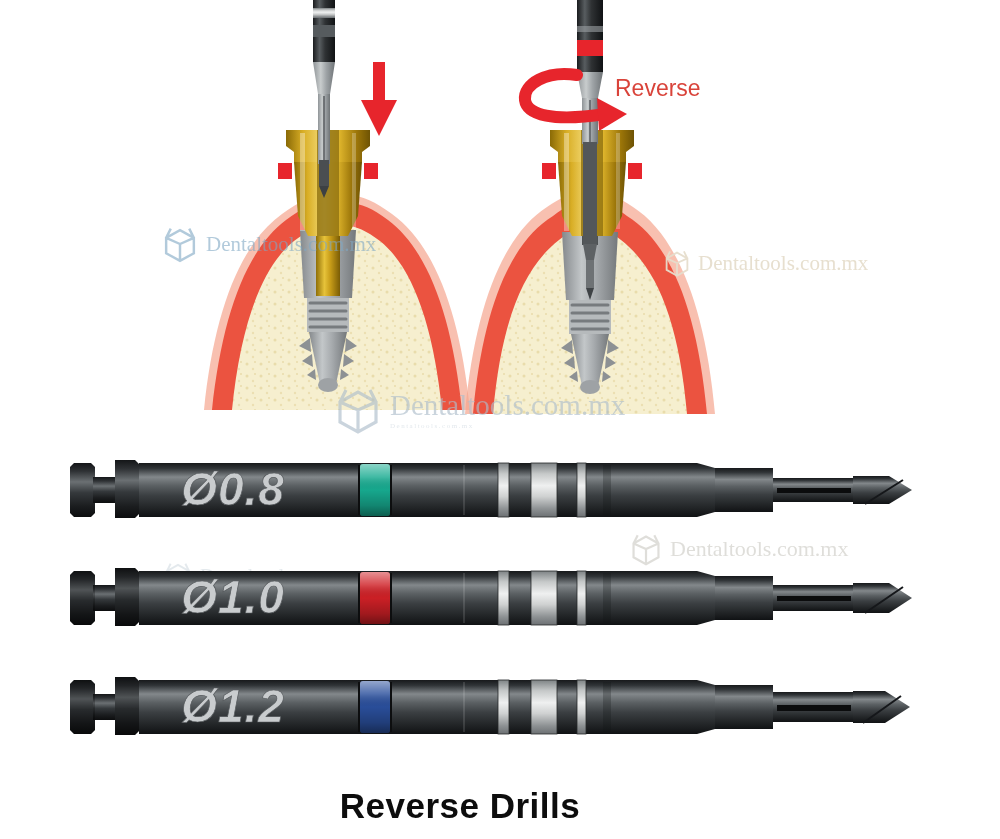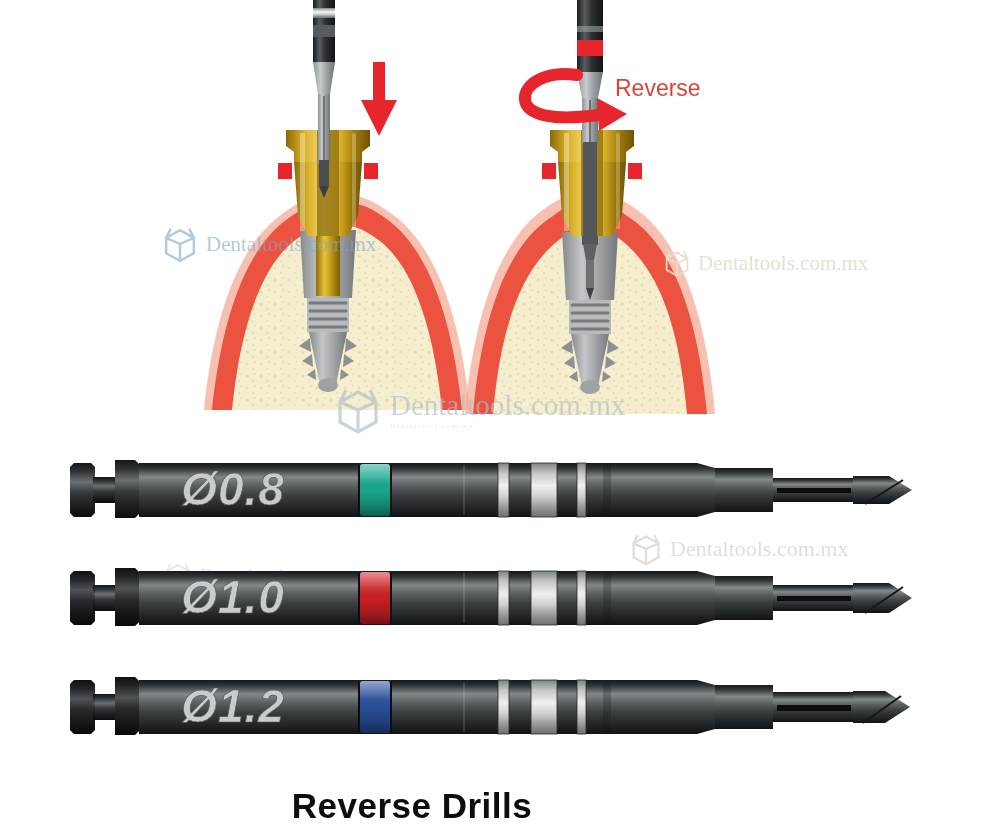--- a/index.html
+++ b/index.html
@@ -9,21 +9,21 @@
   
   .wm{position:absolute;display:flex;align-items:center;gap:6px;white-space:nowrap;
       font-family:"Liberation Serif",serif;pointer-events:none;}
   .wm svg{flex:0 0 auto;display:block;}
   .wm .wm-text{line-height:1;}
   .wm-big{flex-direction:row;}
   .wm-col{display:flex;flex-direction:column;}
   .wm-sub{font-size:7px;letter-spacing:1.5px;opacity:.55;margin-top:2px;}
   
   #title{position:absolute;left:0;top:786px;width:824px;text-align:center;
-         font-size:35px;font-weight:bold;color:#0d0d0d;letter-spacing:.5px;}
+         font-size:35px;font-weight:bold;color:#0d0d0d;letter-spacing:.5px;padding-left:48px;}
   
   .engraved{font-family:"Liberation Sans",sans-serif;font-style:italic;font-weight:bold;
             letter-spacing:1px;}
 </style>
 </head>
 <body>
 
 <div id="canvas">
 
   <svg width="0" height="0" style="position:absolute">

